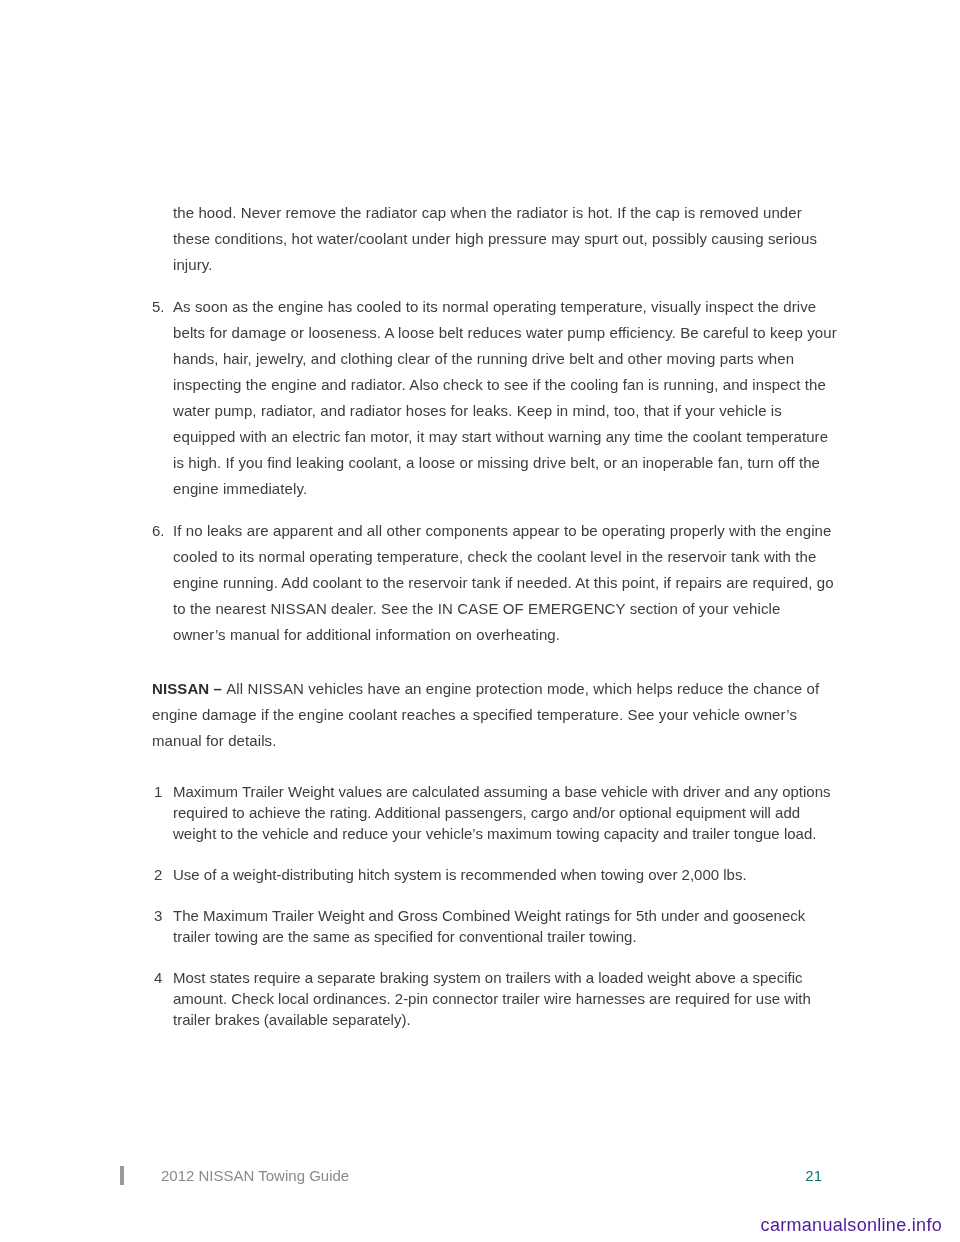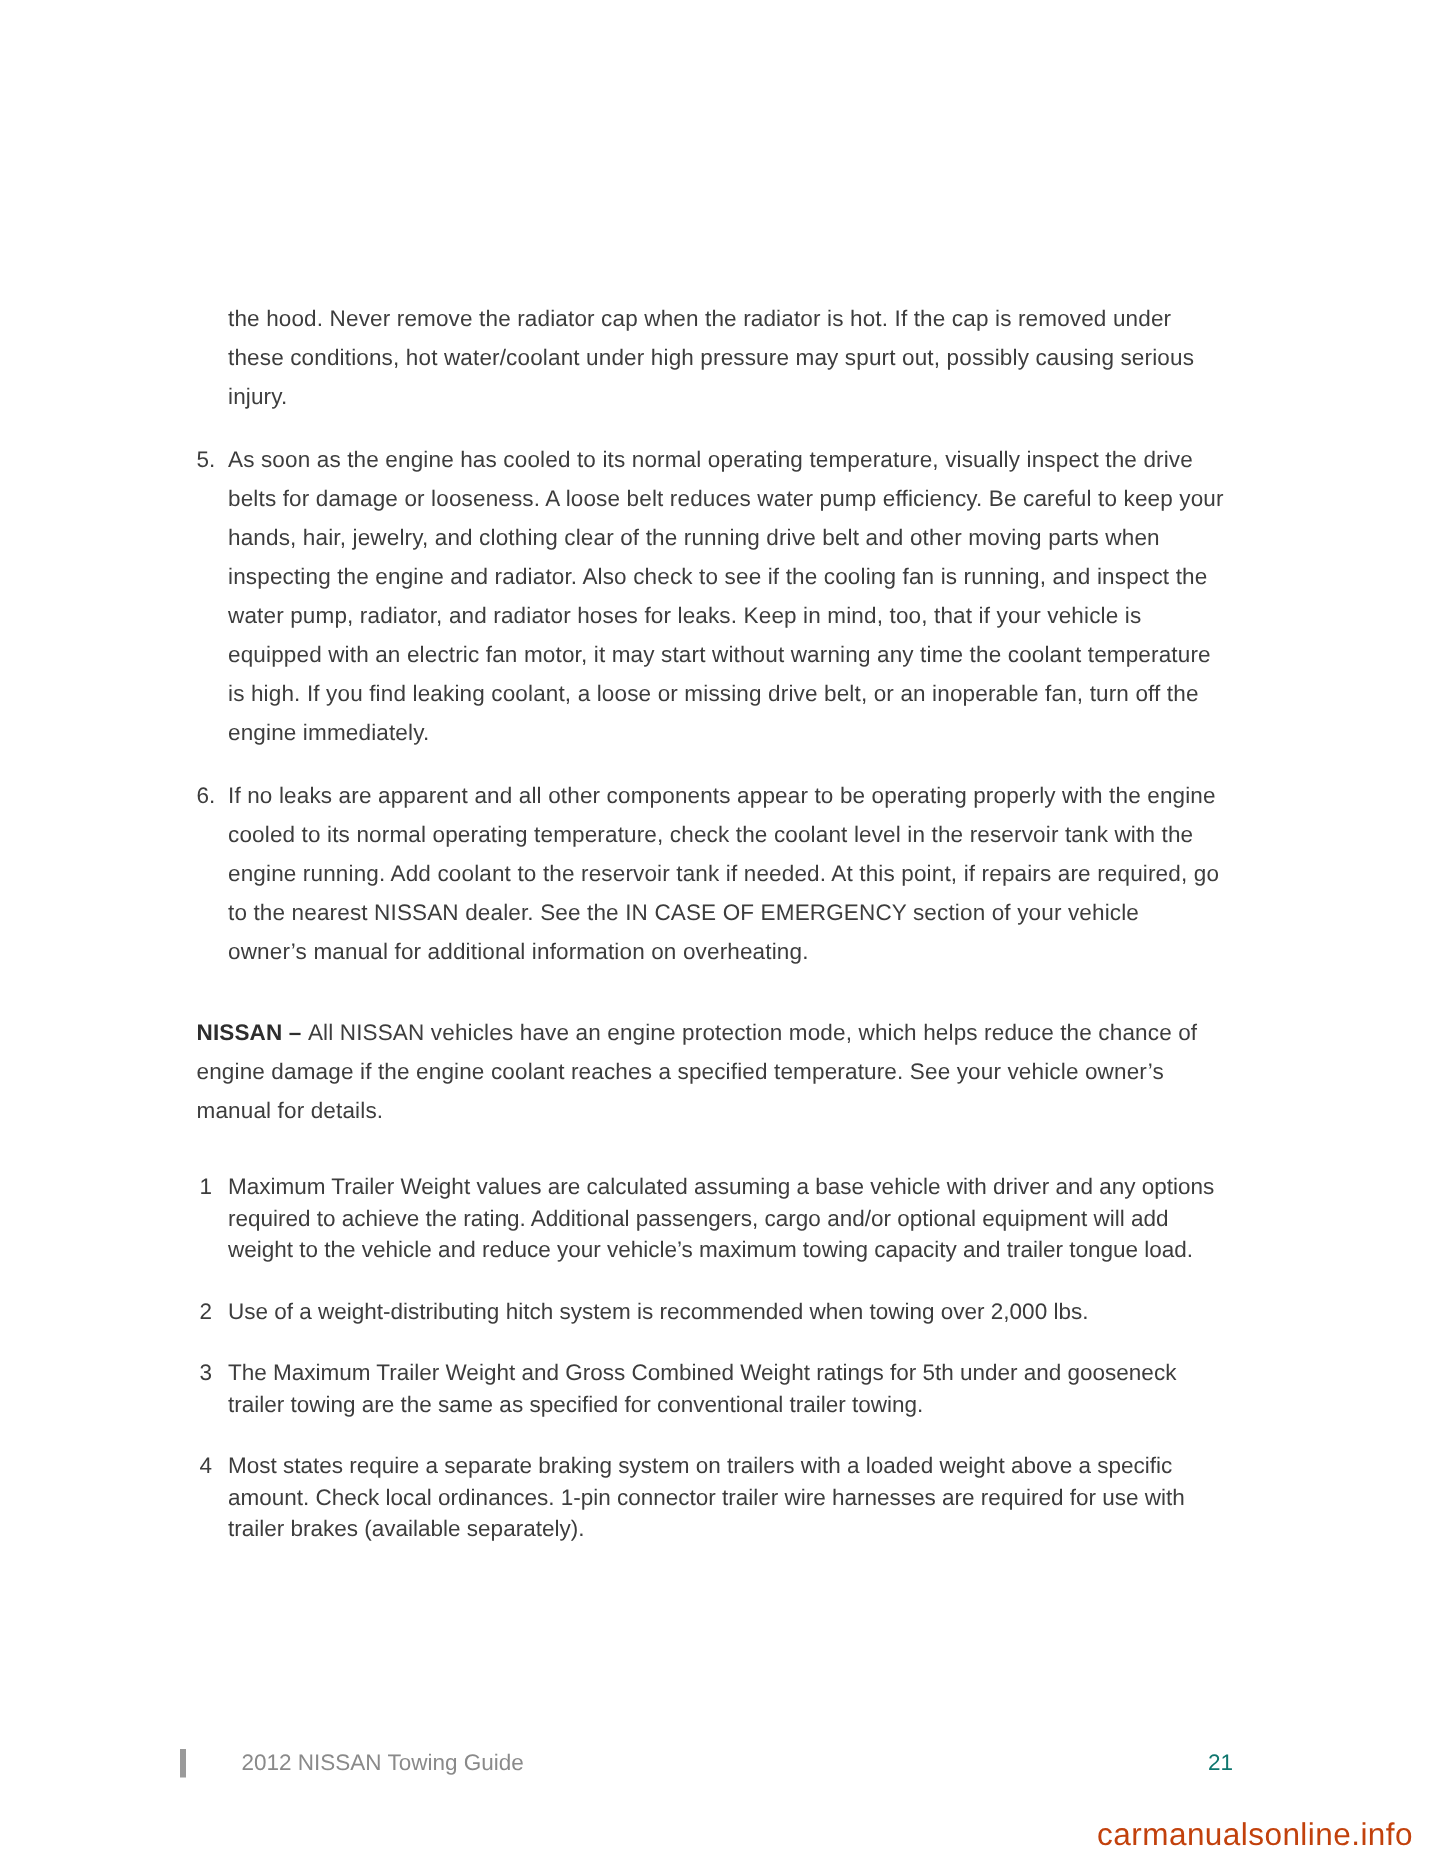--- a/index.html
+++ b/index.html
@@ -8,21 +8,21 @@
     width: 960px;
     height: 1242px;
     position: relative;
     font-family: "Liberation Sans", sans-serif;
     color: #3d3d3d;
     overflow: hidden;
   }
   .page-content {
     position: absolute;
     top: 200px;
-    left: 131px;
+    left: 152px;
     width: 685px;
   }
   .para {
     font-size: 15px;
     line-height: 26px;
     letter-spacing: 0.1px;
   }
   .intro-para {
     padding-left: 21px;
   }
@@ -81,22 +81,22 @@
     margin-left: 27px;
   }
   .footer-page {
     font-size: 15px;
     color: #0f766e;
   }
   .watermark {
     position: absolute;
     right: 18px;
     bottom: 6px;
-    font-size: 21px;
-    color: #c2410c;
+    font-size: 18px;
+    color: #4c1d95;
     letter-spacing: 0.3px;
   }
 </style>
 </head>
 <body>
 
 <div class="page-content">
 
   <p class="para intro-para">the hood. Never remove the radiator cap when the radiator is hot. If the cap is removed under these conditions, hot water/coolant under high pressure may spurt out, possibly causing serious injury.</p>
 
@@ -124,21 +124,21 @@
       <span class="txt">Use of a weight-distributing hitch system is recommended when towing over 2,000 lbs.</span>
     </div>
 
     <div class="footnote">
       <span class="num">3</span>
       <span class="txt">The Maximum Trailer Weight and Gross Combined Weight ratings for 5th under and gooseneck trailer towing are the same as specified for conventional trailer towing.</span>
     </div>
 
     <div class="footnote">
       <span class="num">4</span>
-      <span class="txt">Most states require a separate braking system on trailers with a loaded weight above a specific amount. Check local ordinances. 1-pin connector trailer wire harnesses are required for use with trailer brakes (available separately).</span>
+      <span class="txt">Most states require a separate braking system on trailers with a loaded weight above a specific amount. Check local ordinances. 2-pin connector trailer wire harnesses are required for use with trailer brakes (available separately).</span>
     </div>
 
   </div>
 </div>
 
 <div class="footer">
   <div class="footer-bar"></div>
   <div class="footer-title">2012 NISSAN Towing Guide</div>
   <div class="footer-page">21</div>
 </div>

